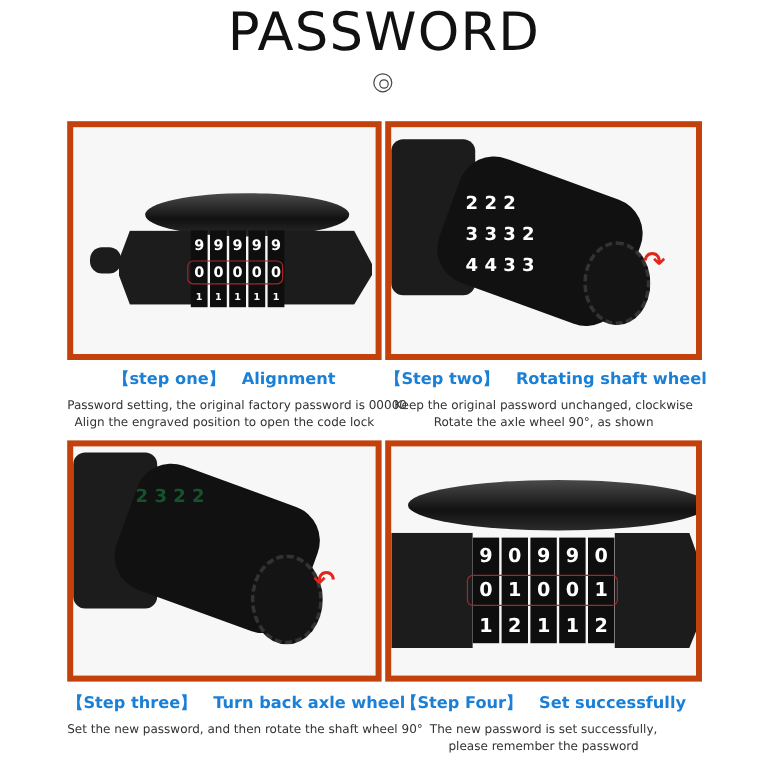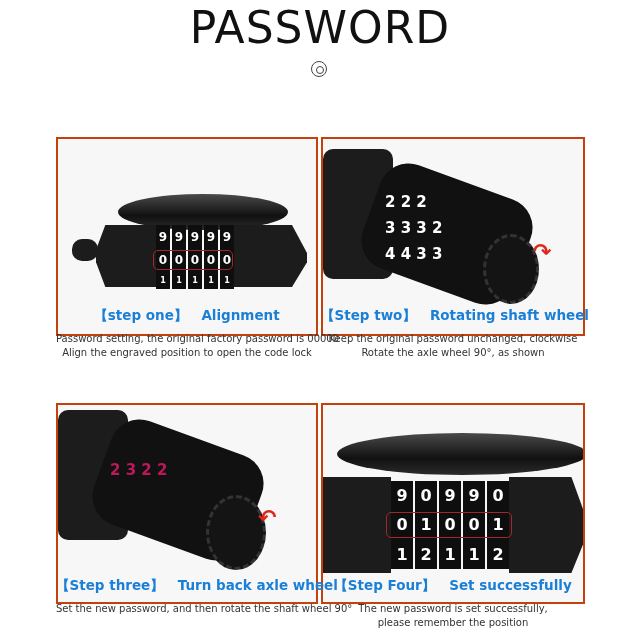--- a/index.html
+++ b/index.html
@@ -1,21 +1,21 @@
 <!DOCTYPE html>
 <html><head>
 <meta charset="utf-8">
 <style>
   * { box-sizing: border-box; margin: 0; padding: 0; }
   html, body { width: 640px; height: 640px; background: #ffffff; overflow: hidden; }
   body { position: relative; font-family: "DejaVu Sans", "Liberation Sans", sans-serif; color: #222; }
   .title { position: absolute; top: 2px; left: 0; width: 640px; text-align: center; font-size: 44px; letter-spacing: 1px; color: #111; font-family: "DejaVu Sans", sans-serif; font-weight: normal; }
   .target-icon { position: absolute; left: 311px; top: 61px; width: 16px; height: 16px; border: 1.3px solid #444; border-radius: 50%; }
   .target-icon::after { content: ""; position: absolute; left: 3.5px; top: 3.5px; width: 6px; height: 6px; border: 1.3px solid #444; border-radius: 50%; }
-  .panel { position: absolute; background: #f7f7f7; border: 2px solid #c2410c; overflow: hidden; margin-top: 36px; }
+  .panel { position: absolute; background: #f7f7f7; border: 5px solid #c2410c; overflow: hidden; }
   .p1 { left: 56px; top: 101px; width: 262px; height: 199px; }
   .p2 { left: 321px; top: 101px; width: 264px; height: 199px; }
   .p3 { left: 56px; top: 367px; width: 262px; height: 201px; }
   .p4 { left: 321px; top: 367px; width: 264px; height: 201px; }
   .step-head { position: absolute; text-align: center; font-size: 13.5px; font-weight: bold; color: #1a7fd6; white-space: nowrap; }
   .step-head .gap { display: inline-block; width: 14px; }
   .step-desc { position: absolute; text-align: center; font-size: 10px; line-height: 14px; color: #333; white-space: nowrap; }
   .c1 { left: 56px; width: 262px; }
   .c2 { left: 321px; width: 264px; }
   
@@ -76,21 +76,21 @@
     <div><span>3</span> <span>3</span> <span>3</span> <span>2</span></div>
     <div><span>4</span> <span>4</span> <span>3</span> <span>3</span></div>
   </div>
   <div style="position:absolute;left:160px;top:95px;width:56px;height:70px;border-radius:50%;background:#141414;border:3px dashed #333;"></div>
   <div class="arrow" style="left:210px;top:100px;">↷</div>
 </div>
 
 <div class="panel p3">
   <div class="body-block" style="left:0;top:5px;width:70px;height:130px;border-radius:10px;"></div>
   <div class="cyl" style="left:40px;top:30px;width:160px;height:110px;border-radius:30px;transform:rotate(20deg);"></div>
-  <div style="position:absolute;left:52px;top:52px;color:#be185d;font-weight:bold;font-size:15px;line-height:26px;">
+  <div style="position:absolute;left:52px;top:28px;color:#14532d;font-weight:bold;font-size:15px;line-height:26px;">
     <div><span>2</span> <span>3</span> <span>2</span> <span>2</span></div>
   </div>
   <div style="position:absolute;left:148px;top:90px;width:60px;height:75px;border-radius:50%;background:#141414;border:3px dashed #333;"></div>
   <div class="arrow" style="left:200px;top:100px;">↶</div>
 </div>
 
 <div class="panel p4">
   <div class="cable" style="left:14px;top:28px;width:250px;height:42px;"></div>
   <div class="body-block" style="left:0;top:72px;width:68px;height:96px;clip-path:polygon(0 0,100% 0,100% 100%,0 100%);"></div>
   <div class="body-block" style="left:186px;top:72px;width:78px;height:96px;clip-path:polygon(0 0,80% 0,100% 45%,100% 60%,80% 100%,0 100%);"></div>
@@ -145,14 +145,14 @@
 </div>
 <div class="step-desc c1" style="top:602px;">
   <div>Set the new password, and then rotate the shaft wheel 90°</div>
 </div>
 
 <div class="step-head c2" style="top:577px;">
   <span>【Step Four】</span><span class="gap"></span><span>Set successfully</span>
 </div>
 <div class="step-desc c2" style="top:602px;">
   <div>The new password is set successfully,</div>
-  <div>please remember the position</div>
+  <div>please remember the password</div>
 </div>
 
 </body></html>

